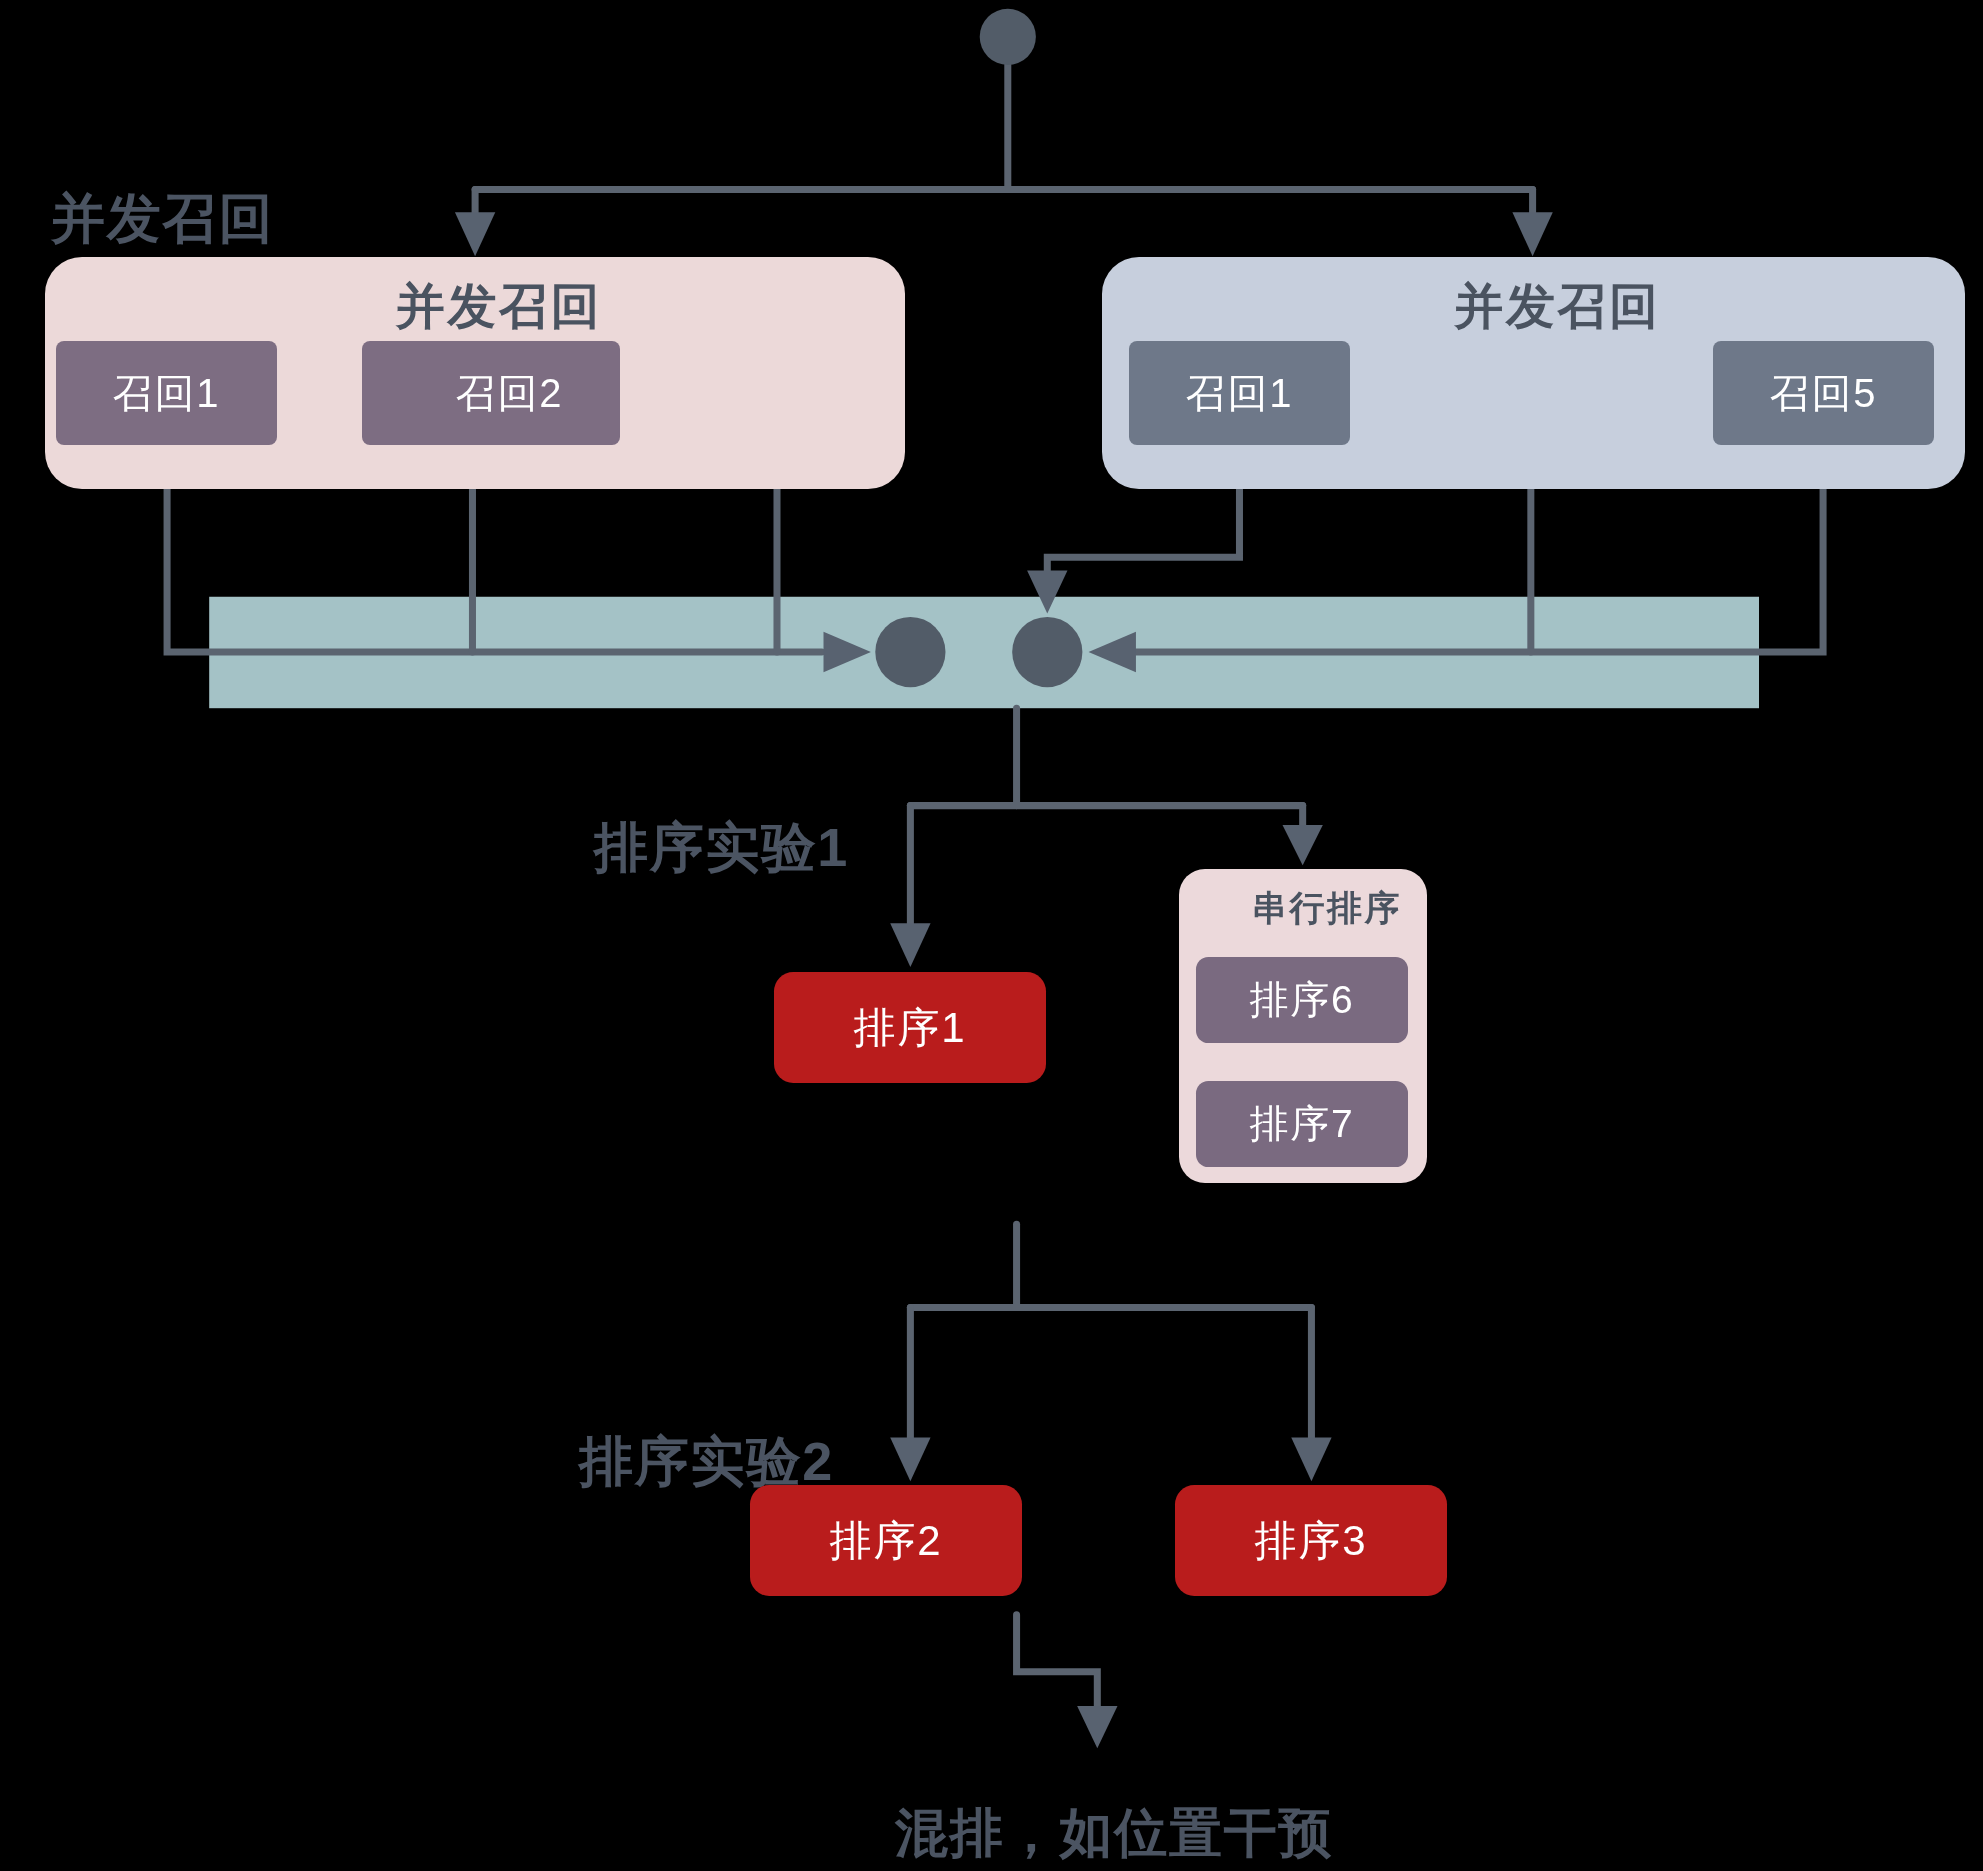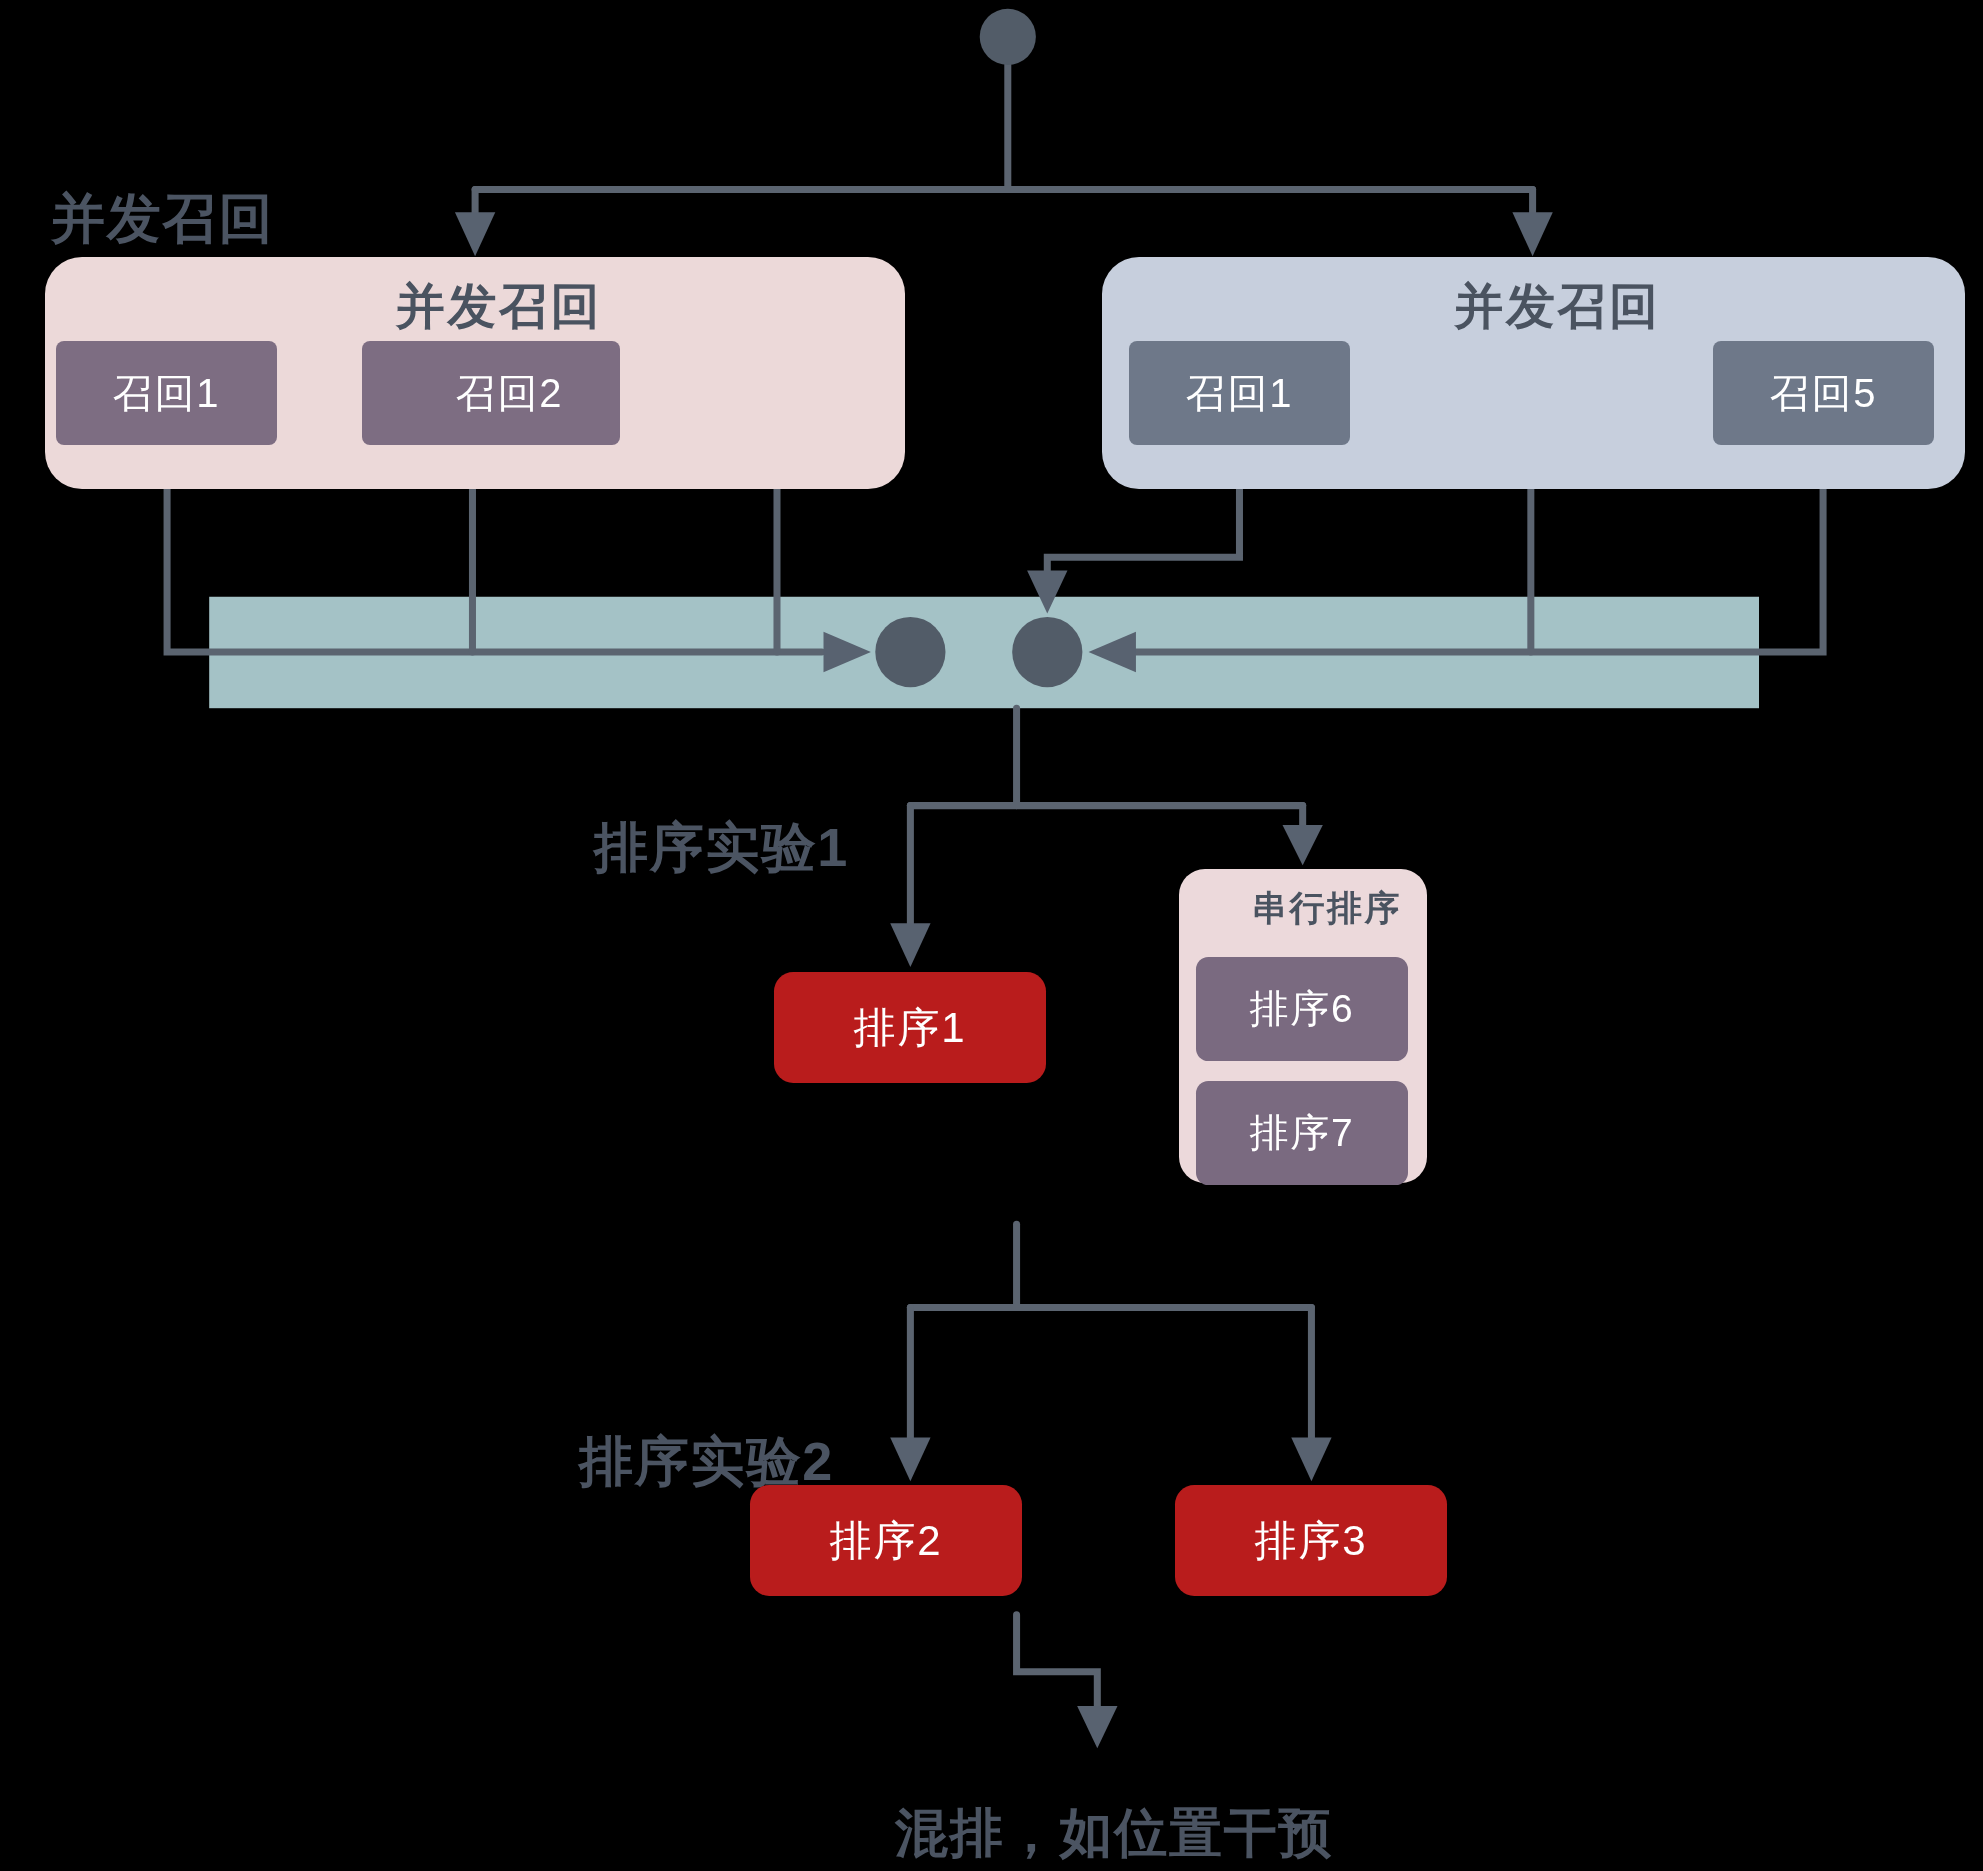--- a/index.html
+++ b/index.html
@@ -17,21 +17,21 @@
   .container-title{
     position:absolute;left:0;right:0;text-align:center;color:#4a5360;font-weight:600;letter-spacing:2.6px;padding-left:24px;
   }
   .pill{
     position:absolute;display:flex;align-items:center;justify-content:center;
     color:#ffffff;font-weight:500;letter-spacing:1.8px;border-radius:8px;
   }
   .recall-pill-left{background:#7d6d82;width:221px;height:104px;top:341px;font-size:40px;}
   .recall-pill-right{background:#6e7889;width:221px;height:104px;top:341px;font-size:40px;}
   .orange-pill{background:#b91c1c;width:272px;height:111px;border-radius:19.3px;font-size:42px;}
-  .serial-pill{background:#7a6a80;width:212px;height:104px;border-radius:12.3px;font-size:39px;left:1196px;}
+  .serial-pill{background:#7a6a80;width:212px;height:86px;border-radius:12.3px;font-size:39px;left:1196px;}
 </style>
 </head>
 <body>
 
 <div id="canvas">
 
   <svg id="wires" width="1984" height="1871" viewBox="0 0 2260 2132">
 
     <rect x="238" y="680" width="1766" height="127" fill="#a4c2c6"></rect>
 

